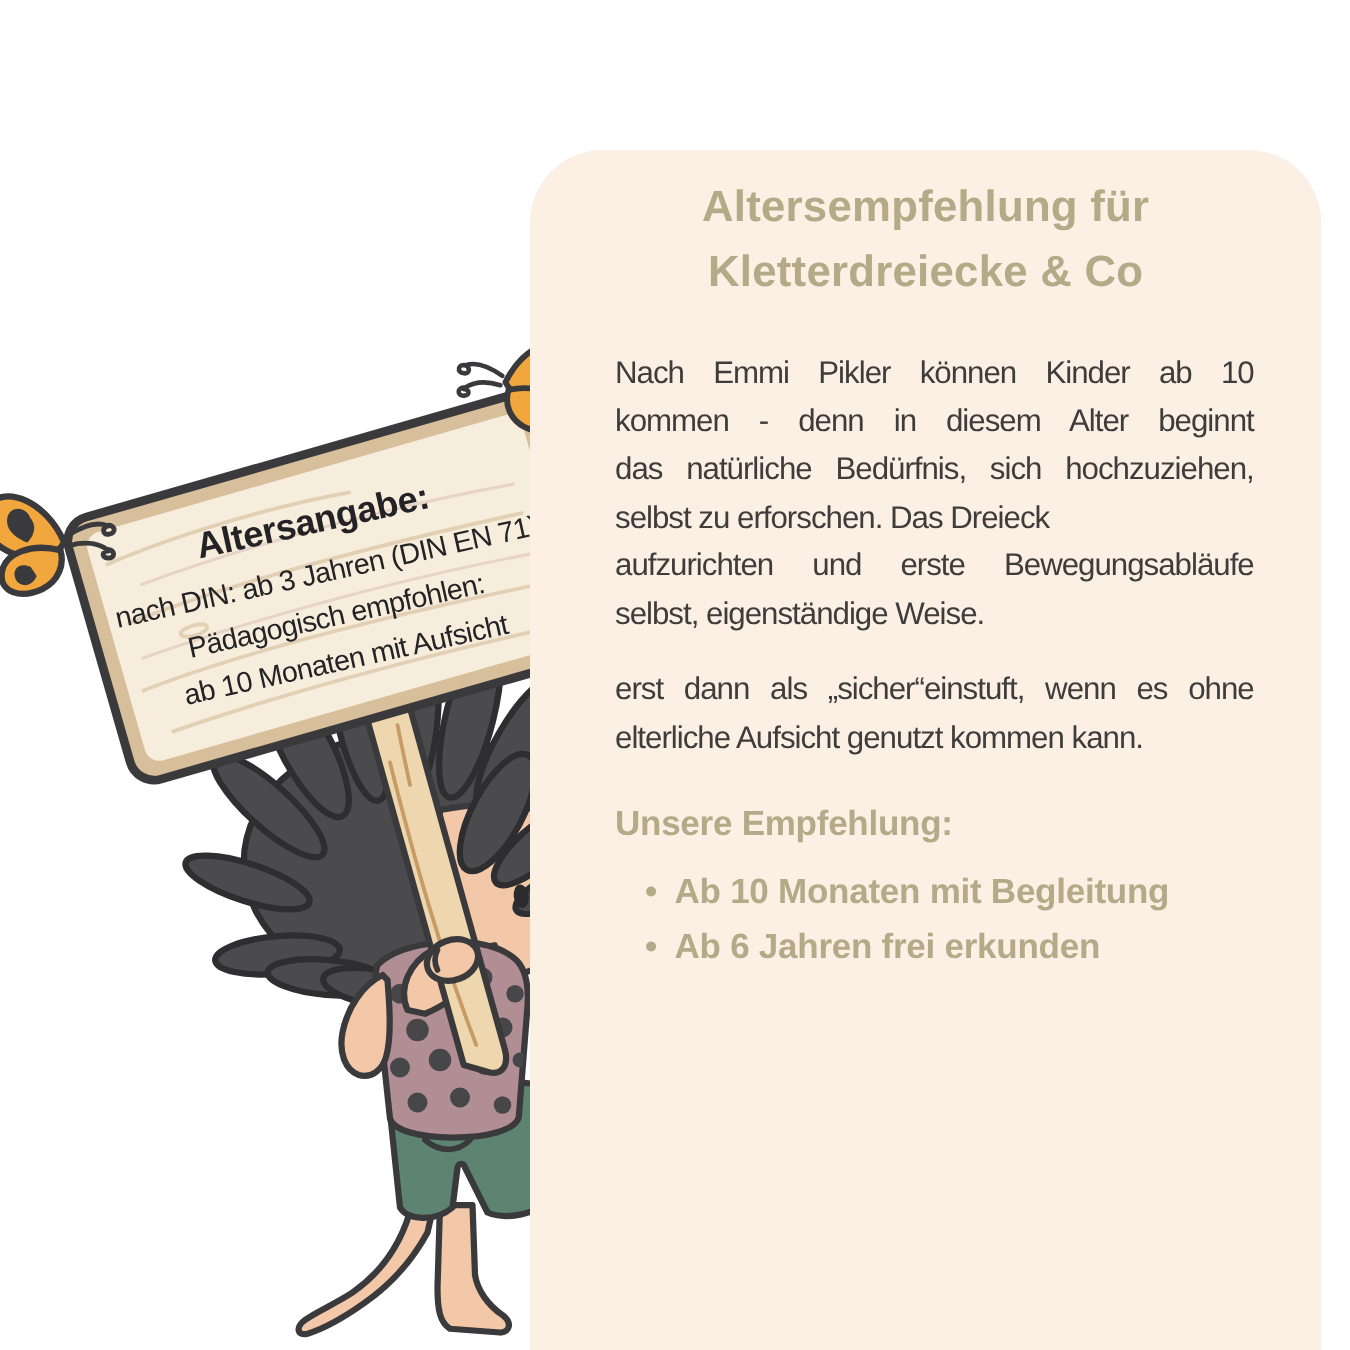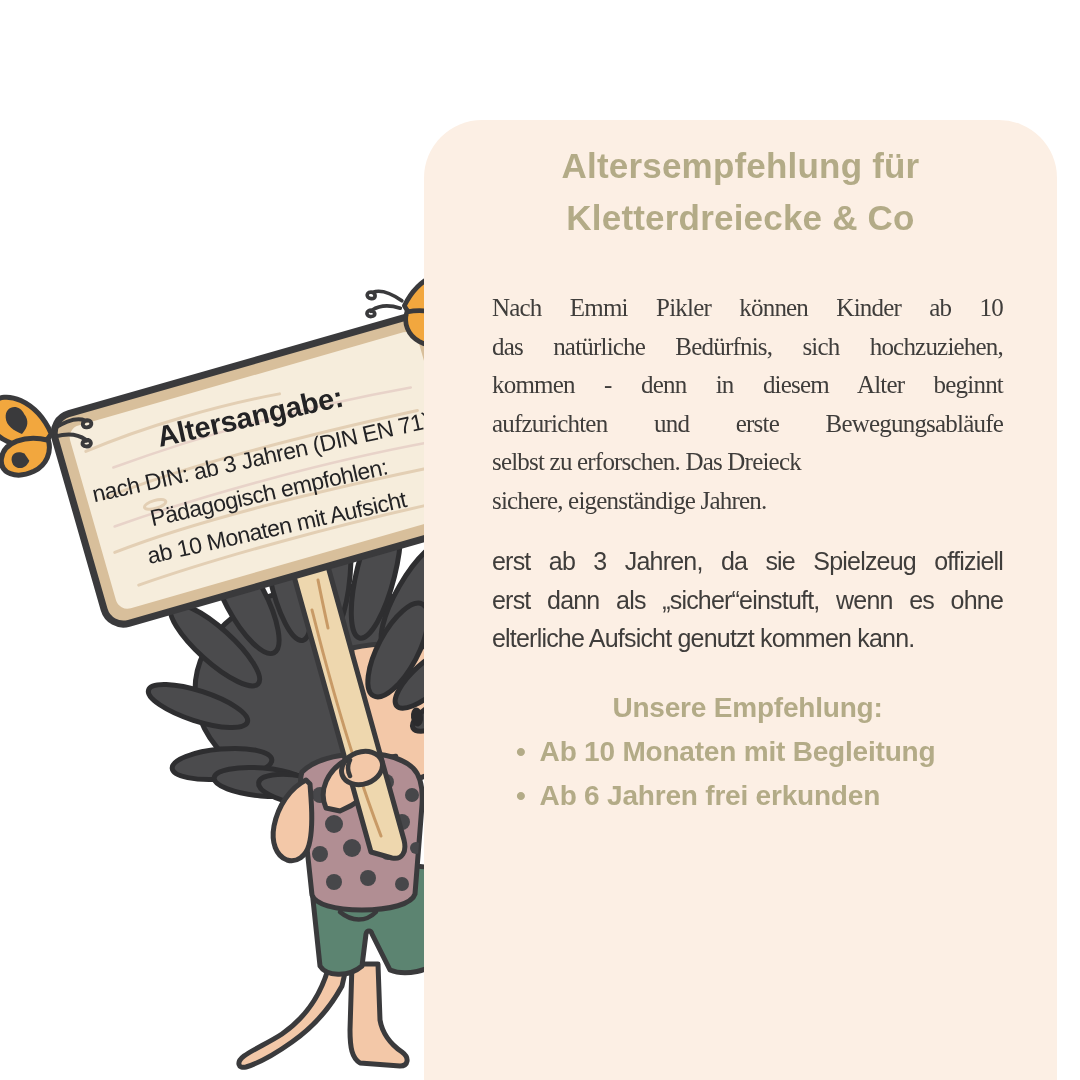--- a/index.html
+++ b/index.html
@@ -15,26 +15,26 @@
   }
   .title {
     margin:20px 18px 0; text-align:center; font-weight:bold; font-size:35px;
     line-height:52px; color:var(--accent,#b3ab87); letter-spacing:0.2px;
   }
   .title span { display:block; }
   .para {
     margin:0 54px 0 68px; font-size:25px; line-height:38.5px;
     letter-spacing:-0.8px; color:var(--body_text,#3f3d3b);
   }
-  .p1 { margin-top:45px;font-family:Liberation Serif, serif; }
+  .p1 { margin-top:35px; }
   .p2 { margin-top:22px; }
   .ln { white-space:nowrap; }
   .ln.j { text-align:justify; text-align-last:justify; }
   .reco { margin:34px 54px 0 68px; color:var(--accent,#b3ab87); font-weight:bold; }
-  .reco-h { font-size:28px; letter-spacing:-0.2px; margin-bottom:6px;text-align:center; }
+  .reco-h { font-size:28px; letter-spacing:-0.2px; margin-bottom:16px; }
   .bullet { display:flex; padding-left:24px; font-size:28px; line-height:44px; letter-spacing:-0.2px; }
   .b-dot { margin-right:14px; }
   
   svg.illu { position:absolute; left:0; top:0; }
   .outl  { stroke:var(--outline,#3a3a3c); stroke-width:5; stroke-linejoin:round; stroke-linecap:round; }
   .hairf { fill:var(--hair,#4b4b4d); stroke:var(--hair_outline,#2e2e30); stroke-width:5; stroke-linejoin:round; }
   .skinf { fill:var(--skin,#f3c8a8); }
   .shirtf{ fill:var(--shirt,#b18e93); }
   .dotf  { fill:var(--dot,#47474a); }
   .shortf{ fill:var(--shorts,#5c8471); }
@@ -168,29 +168,28 @@
 </svg>
 
 <div class="panel">
   <h1 class="title">
     <span>Altersempfehlung für</span>
     <span>Kletterdreiecke &amp; Co</span>
   </h1>
 
   <div class="para p1">
     <div class="ln j">Nach Emmi Pikler können Kinder ab 10</div>
+    <div class="ln j">kommen - denn in diesem Alter beginnt</div>
     <div class="ln j">das natürliche Bedürfnis, sich hochzuziehen,</div>
-    <div class="ln j">kommen - denn in diesem Alter beginnt</div>
+    <div class="ln">selbst zu erforschen. Das Dreieck</div>
     <div class="ln j">aufzurichten und erste Bewegungsabläufe</div>
-    <div class="ln">selbst zu erforschen. Das Dreieck</div>
-    <div class="ln">sichere, eigenständige Jahren.</div>
+    <div class="ln">selbst, eigenständige Weise.</div>
   </div>
 
   <div class="para p2">
-    <div class="ln j">erst ab 3 Jahren, da sie Spielzeug offiziell</div>
     <div class="ln j">erst dann als „sicher“einstuft, wenn es ohne</div>
     <div class="ln">elterliche Aufsicht genutzt kommen kann.</div>
   </div>
 
   <div class="reco">
     <div class="reco-h">Unsere Empfehlung:</div>
     <div class="bullet">
       <span class="b-dot">•</span>
       <span>Ab 10 Monaten mit Begleitung</span>
     </div>

